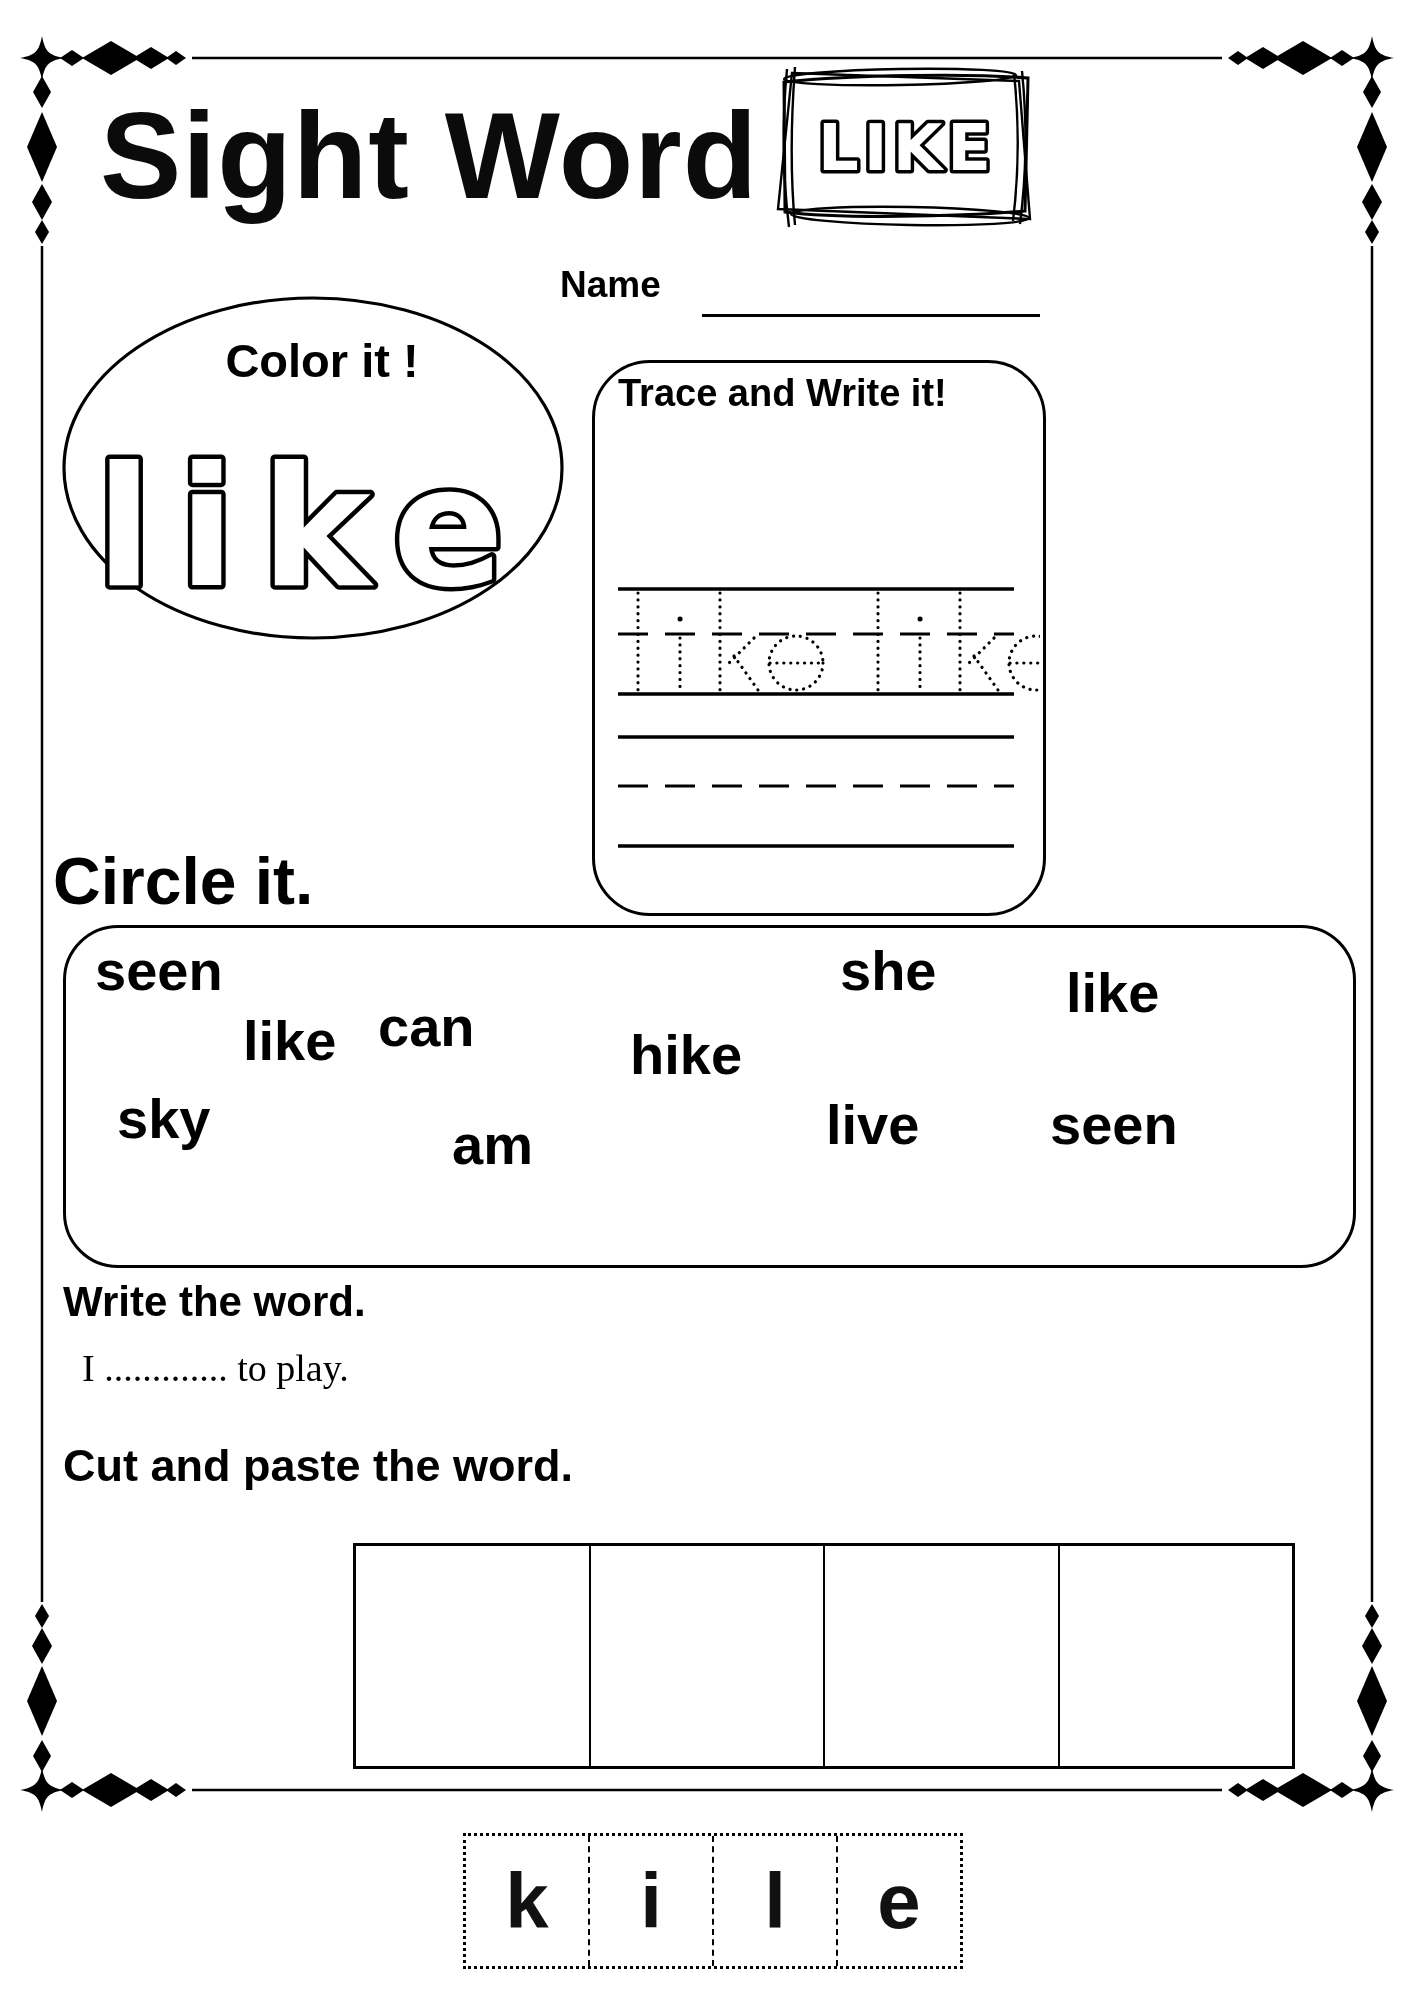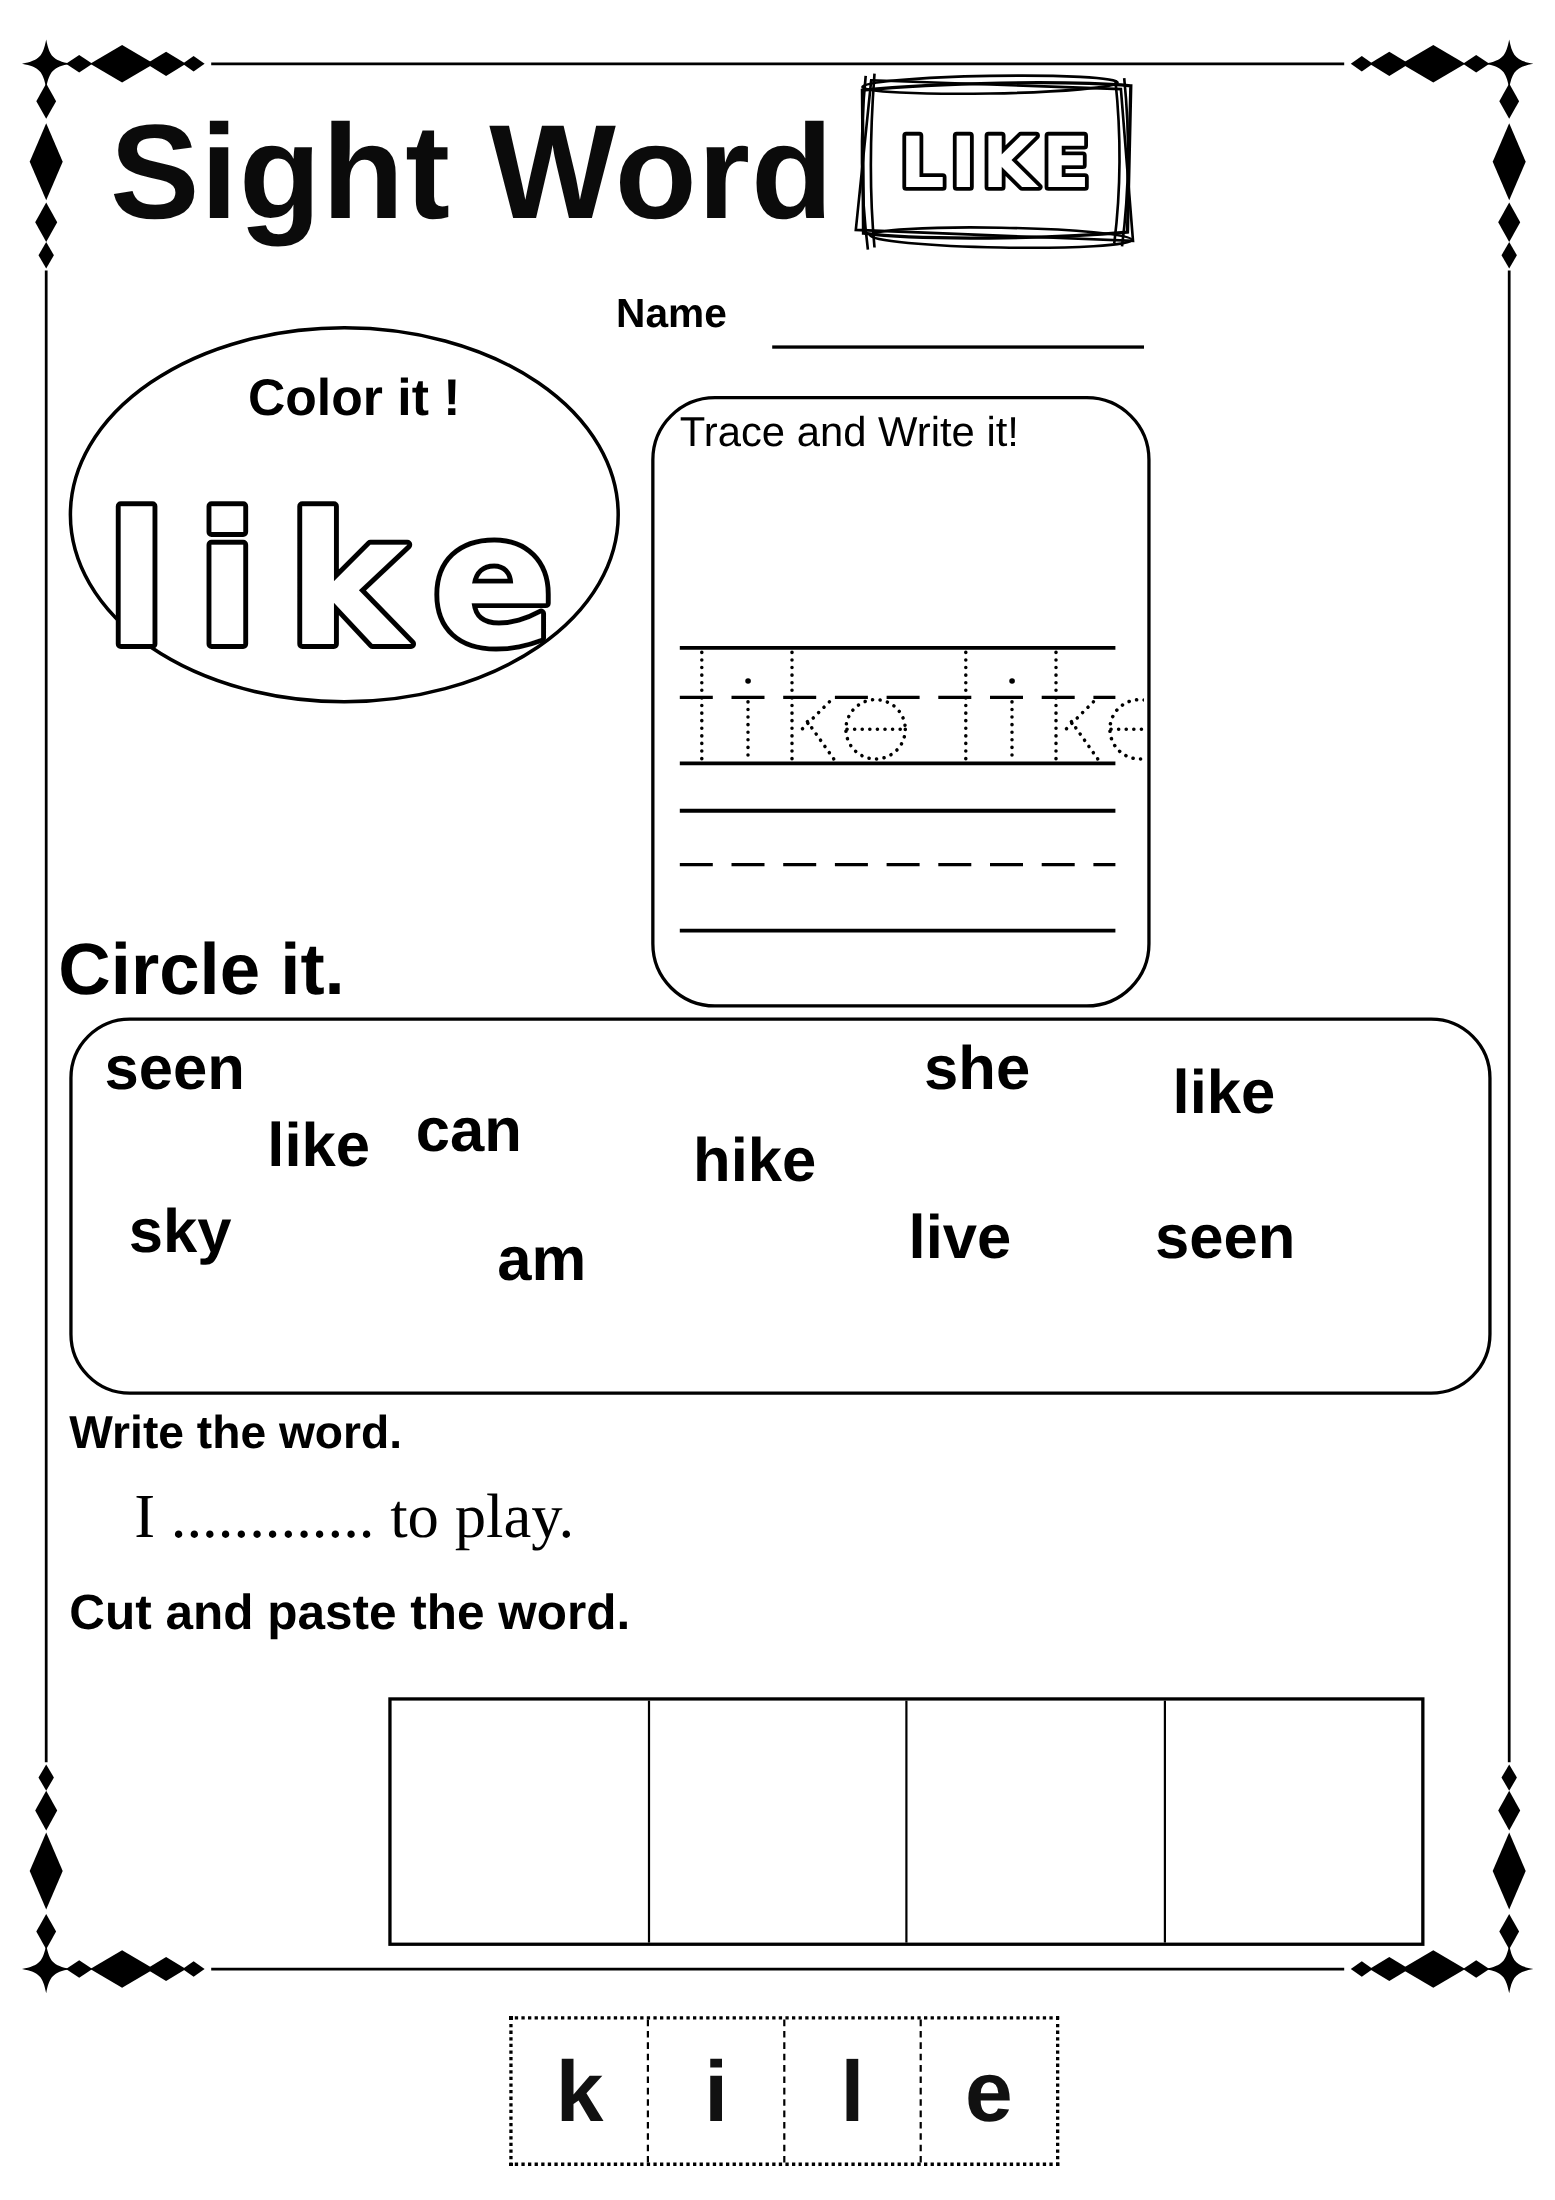--- a/index.html
+++ b/index.html
@@ -11,28 +11,28 @@
   svg{display:block;}
   .title{
     left:100px;top:86px;font-size:122px;font-weight:700;letter-spacing:1px;color:#0b0b0b;
     white-space:nowrap;
   }
   .name-row-label{left:560px;top:264px;font-size:37px;font-weight:700;}
   .name-line{left:702px;top:268px;width:338px;height:46px;border-bottom:3px solid #000;}
   .trace-box{
     left:592px;top:360px;width:448px;height:550px;border:3.5px solid #000;border-radius:58px;
   }
-  .trace-heading{left:618px;top:372px;font-size:38px;font-weight:400;white-space:nowrap;}
+  .trace-heading{left:618px;top:372px;font-size:38px;font-weight:700;white-space:nowrap;}
   .circle-heading{left:53px;top:843px;font-size:66px;font-weight:700;}
   .circle-box{
     left:63px;top:925px;width:1287px;height:337px;border:3.5px solid #000;border-radius:55px;
   }
   .cword{font-size:56px;font-weight:700;white-space:nowrap;}
   .write-heading{left:63px;top:1278px;font-size:42px;font-weight:700;}
-  .sentence{font-family:"Liberation Serif",serif;font-size:57px;font-weight:400;white-space:nowrap;margin-left:40px;}
+  .sentence{font-family:"Liberation Serif",serif;font-size:38px;font-weight:400;white-space:nowrap;}
   .cut-heading{left:63px;top:1440px;font-size:45px;font-weight:700;}
   .paste-grid{
     left:353px;top:1543px;width:942px;height:226px;border:3px solid #000;display:flex;
     box-sizing:border-box;
   }
   .paste-cell{flex:1;border-right:2.5px solid #000;}
   .paste-cell:last-child{border-right:none;}
   .letter-strip{
     left:463px;top:1833px;width:500px;height:136px;border:3px dotted #000;display:flex;
     box-sizing:border-box;

